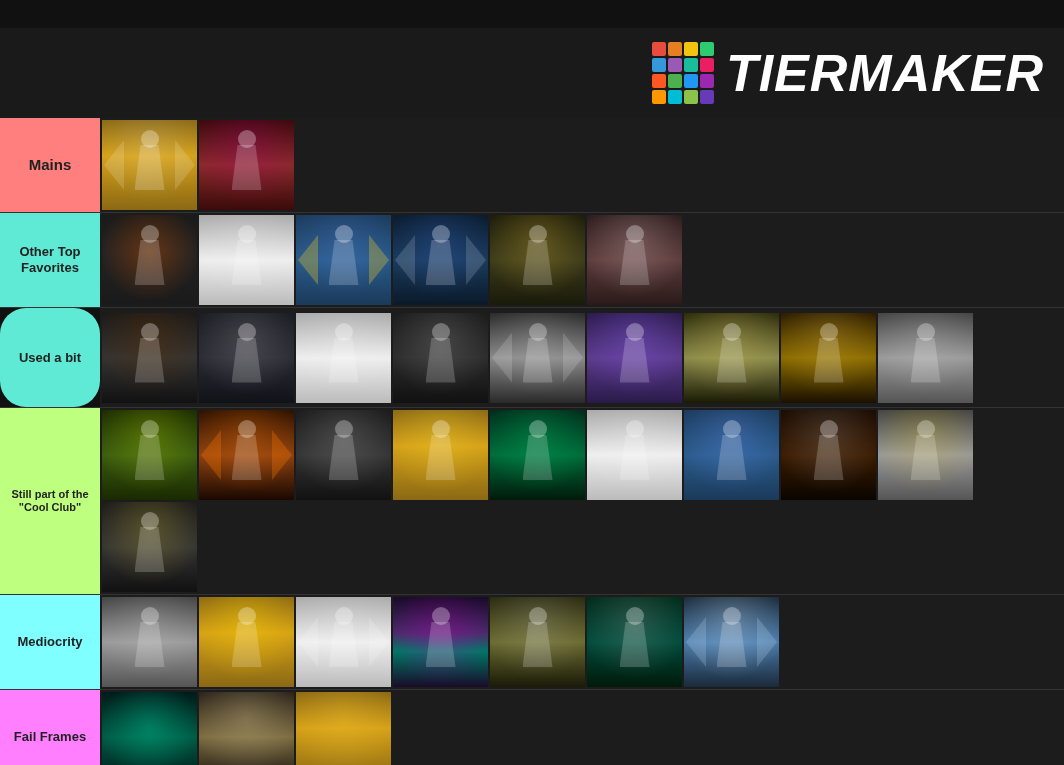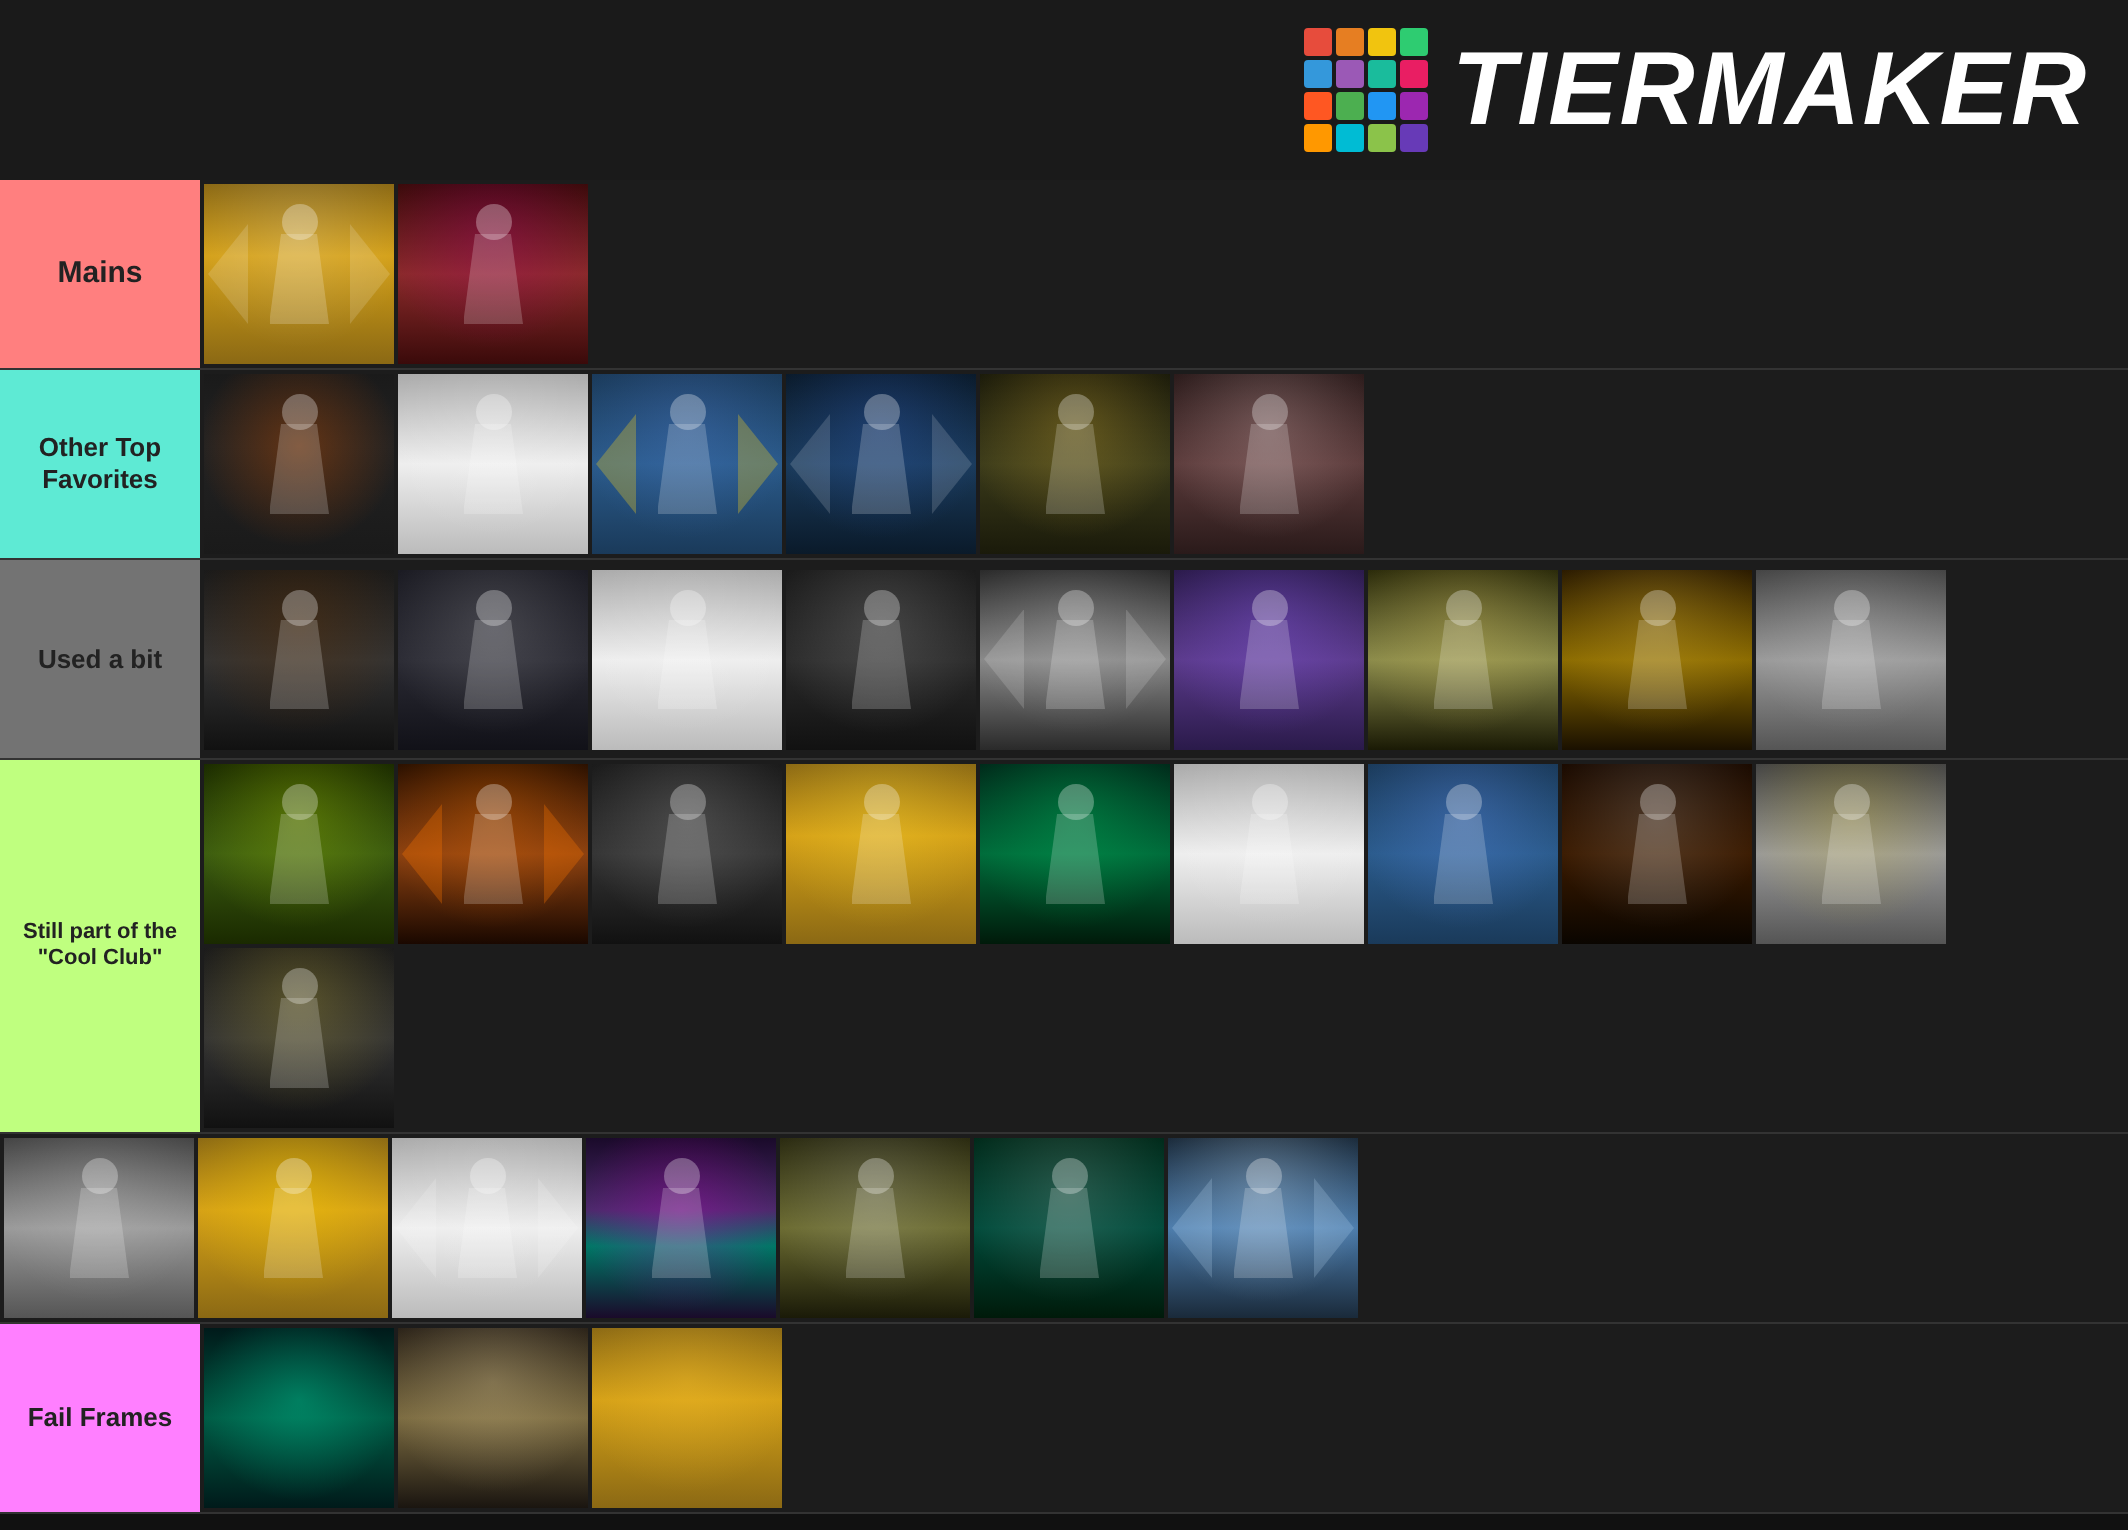--- a/index.html
+++ b/index.html
@@ -15,20 +15,21 @@
       background: #111;
     }
 
     .header {
       display: flex;
       align-items: center;
       justify-content: flex-end;
       padding: 10px 20px;
       background: #1a1a1a;
       height: 90px;
+      margin-top: 28px;
     }
 
     .logo-container {
       display: flex;
       align-items: center;
       gap: 12px;
     }
 
     .logo-grid {
       display: grid;
@@ -249,21 +250,21 @@
       </div>
       <div class="tier-item char" style="background:linear-gradient(180deg,#2a1a1a 0%,#5a3a3a 50%,#2a1a1a 100%);">
         <div class="glow" style="background:radial-gradient(circle at 50% 30%, rgba(220,180,180,0.3) 0%, transparent 70%)"></div>
         <div class="char-figure"></div>
       </div>
     </div>
   </div>
 
 
   <div class="tier-row" style="min-height:100px;">
-    <div class="tier-label" style="background:#737373;font-size:13px;">Used a bit</div>
+    <div class="tier-label" style="background:#5eead4;font-size:13px;border-radius:26px;">Used a bit</div>
     <div class="tier-items">
       <div class="tier-item char char-dark">
         <div class="glow" style="background:radial-gradient(circle at 50% 30%, rgba(100,50,0,0.4) 0%, transparent 70%)"></div>
         <div class="char-figure"></div>
       </div>
       <div class="tier-item char" style="background:linear-gradient(180deg,#1a1a22 0%,#2a2a33 50%,#111118 100%);">
         <div class="glow"></div>
         <div class="char-figure"></div>
       </div>
       <div class="tier-item char char-white">
@@ -341,20 +342,21 @@
         <div class="char-figure"></div>
       </div>
       <div class="tier-item char char-dark">
         <div class="glow" style="background:radial-gradient(circle at 50% 30%, rgba(200,180,50,0.3) 0%, transparent 70%)"></div>
         <div class="char-figure"></div>
       </div>
     </div>
   </div>
 
   <div class="tier-row">
+    <div class="tier-label" style="background:#7fffff;font-size:13px;">Mediocrity</div>
     <div class="tier-items">
       <div class="tier-item char char-silver">
         <div class="glow"></div>
         <div class="char-figure"></div>
       </div>
       <div class="tier-item char char-gold">
         <div class="glow" style="background:radial-gradient(circle at 50% 30%, rgba(255,210,0,0.4) 0%, transparent 70%)"></div>
         <div class="char-figure"></div>
       </div>
       <div class="tier-item char char-white">

